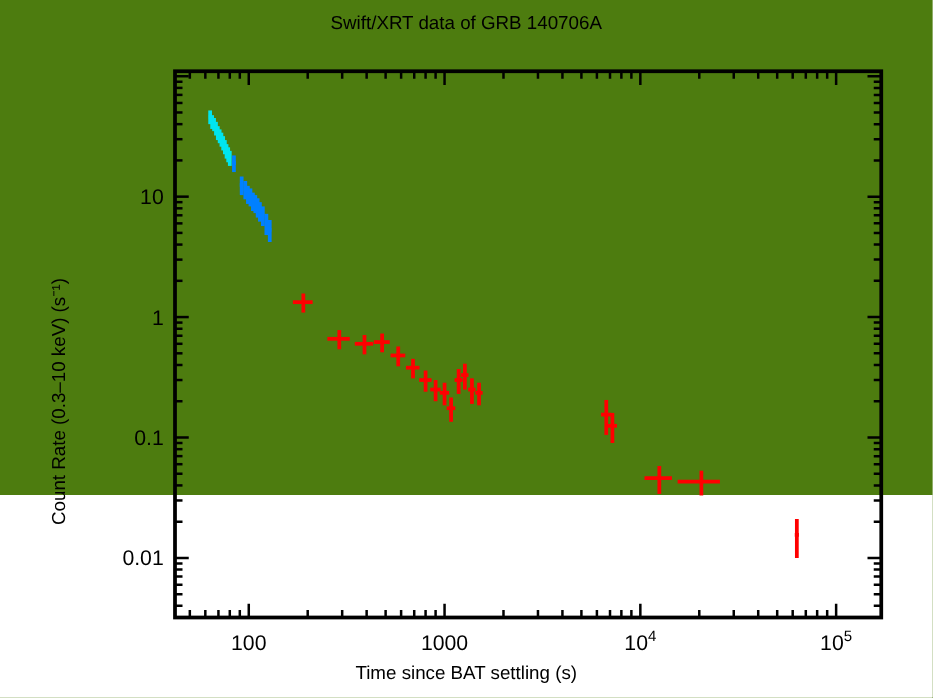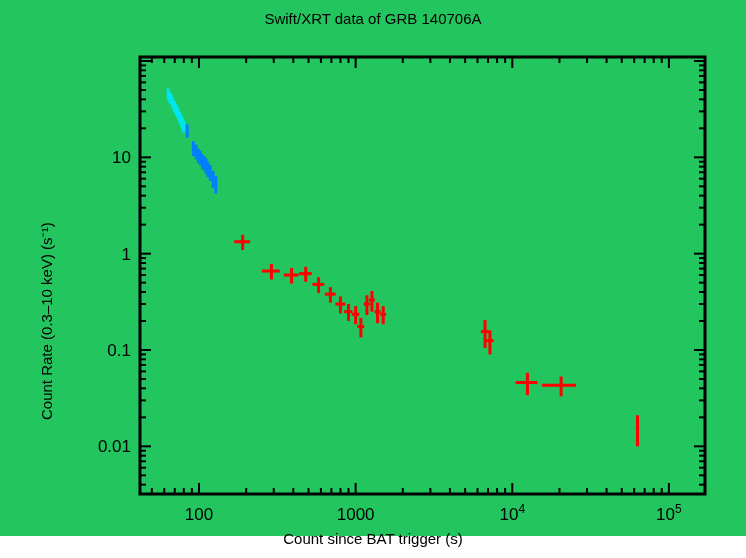--- a/index.html
+++ b/index.html
@@ -1,33 +1,33 @@
 <!DOCTYPE html>
 <html><head>
 <meta charset="utf-8">
 <style>
   html,body{margin:0;padding:0;background:#ffffff;}
   body{width:746px;height:558px;overflow:hidden;font-family:"Liberation Sans",sans-serif;}
-  #stage{position:relative;width:746px;height:536px;background:#22c55e;text-decoration:underline;}
+  #stage{position:relative;width:746px;height:396px;background:#4d7c0f;text-decoration:underline;}
   .ttl{position:absolute;left:0;width:746px;text-align:center;color:#000;font-size:15px;letter-spacing:0px;}
   #title-main{top:10px;}
   #title-sub{top:30px;}
   #xlabel{position:absolute;left:0;width:746px;text-align:center;top:530px;font-size:15px;color:#000;}
   #ylabel{position:absolute;color:#000;font-size:15px;white-space:nowrap;
           transform:rotate(-90deg);transform-origin:left top;left:36px;top:420px;}
   svg{position:absolute;left:0;top:0;}
 </style>
 </head>
 <body>
 
 <div id="stage">
 
   <div class="ttl" id="title-main">Swift/XRT data of GRB 140706A</div>
 
-  <div id="xlabel">Count since BAT trigger (s)</div>
+  <div id="xlabel">Time since BAT settling (s)</div>
   <div id="ylabel">Count Rate (0.3–10 keV) (s⁻¹)</div>
 
   <svg id="canvas" width="746" height="558">
     <g id="ticks-group">
         <line x1="151.8602261454017" y1="494" x2="151.8602261454017" y2="488" stroke="#000" stroke-width="2"></line>
         <line x1="151.8602261454017" y1="57" x2="151.8602261454017" y2="63" stroke="#000" stroke-width="2"></line>
         <line x1="164.26247958119205" y1="494" x2="164.26247958119205" y2="488" stroke="#000" stroke-width="2"></line>
         <line x1="164.26247958119205" y1="57" x2="164.26247958119205" y2="63" stroke="#000" stroke-width="2"></line>
         <line x1="174.7484354502373" y1="494" x2="174.7484354502373" y2="488" stroke="#000" stroke-width="2"></line>
         <line x1="174.7484354502373" y1="57" x2="174.7484354502373" y2="63" stroke="#000" stroke-width="2"></line>

